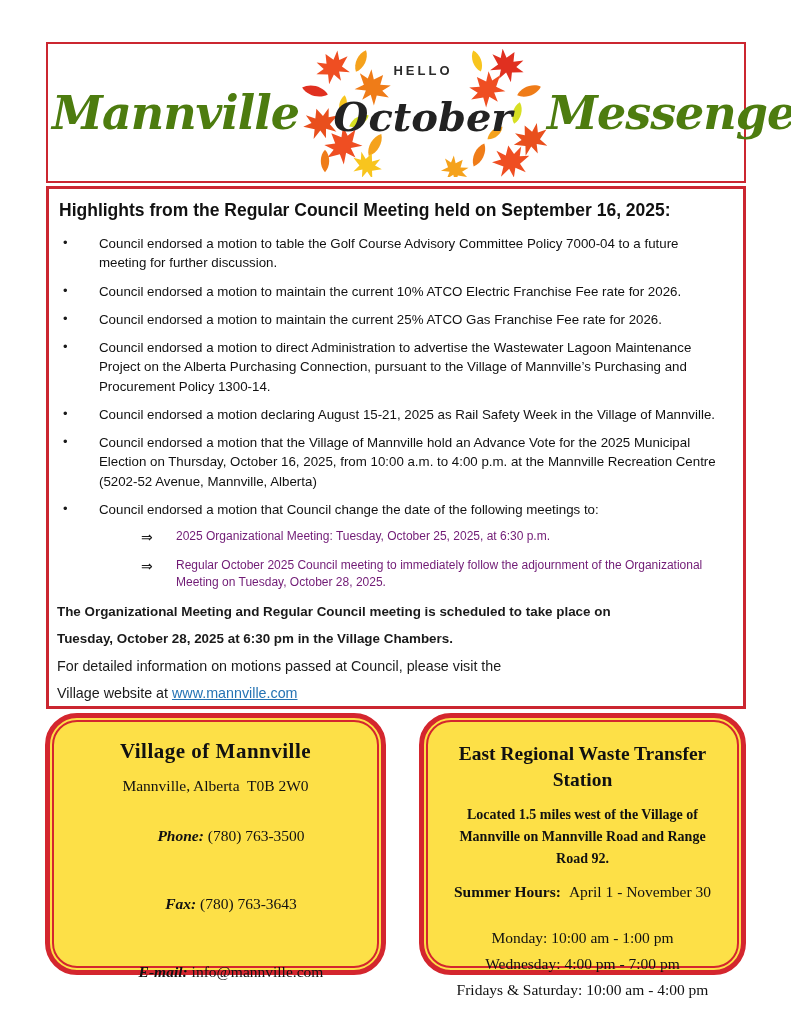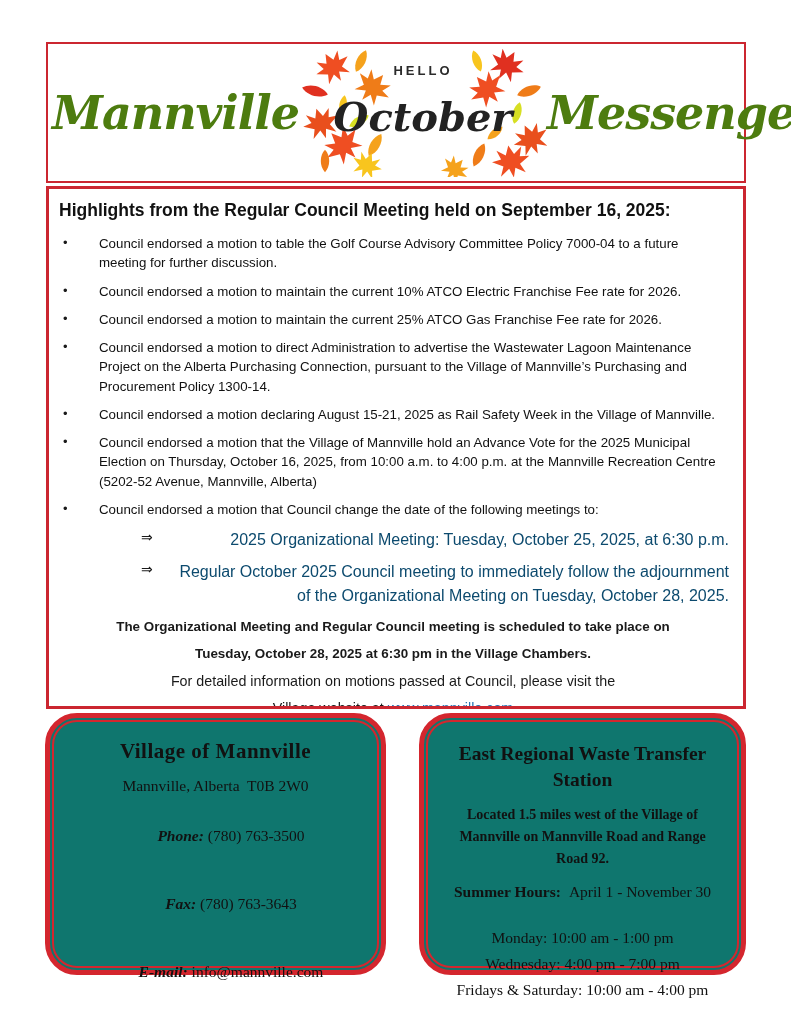--- a/index.html
+++ b/index.html
@@ -27,30 +27,30 @@
     border: 3px solid #cb2630; background: #fff;
     padding: 9px 14px 4px 8px;
     overflow: hidden;
   }
   .main-heading { font-size: 17.5px; font-weight: bold; color: #111; margin: 2px 0 13px 2px; }
   .bullet-row { display: grid; grid-template-columns: 36px 1fr; margin: 0 0 9px 6px; }
   .bullet-glyph { font-size: 13px; line-height: 1.45; }
   .bullet-text { font-size: 13.3px; line-height: 1.45; color: #111; }
   .sub-row { display: grid; grid-template-columns: 35px 1fr; margin: 0 0 9px 84px; }
   .arrow-glyph { font-size: 14px; line-height: 1.4; }
-  .sub-text { font-size: 16px; line-height: 1.45; color: #0c4a6e; text-align: right; }
-  .closing { text-align: center; margin-top: 12px; }
+  .sub-text { font-size: 12px; line-height: 1.45; color: #701a75; }
+  .closing { margin-top: 12px; }
   .closing-bold { font-size: 13.4px; font-weight: bold; margin-bottom: 12px; }
   .closing-info { font-size: 14.3px; margin-bottom: 11px; }
   .website-line { font-size: 14.3px; }
   .link { color: #2573b4; text-decoration: underline; cursor: pointer; }
 
   
   .boxes-row { position: absolute; left: 45px; top: 713px; width: 701px; display: flex; gap: 33px; }
-  .rbox { border: 5px solid #d4262e; border-radius: 32px; padding: 2px; background: #0f766e; height: 262px; }
+  .rbox { border: 5px solid #d4262e; border-radius: 32px; padding: 2px; background: #fde047; height: 262px; }
   .rbox-inner {
     border: 2px solid #d4262e; border-radius: 25px; width: 100%; height: 100%;
     text-align: center; font-family: "Liberation Serif", serif; color: #111;
     padding-top: 17px;
   }
   .village { width: 341px; }
   .waste { width: 327px; }
   .box-title { font-size: 21px; font-weight: bold; letter-spacing: .5px; margin-bottom: 13px; }
   .serif-line { font-size: 15.5px; margin-bottom: 14px; white-space: pre-wrap; }
   .lbl { font-weight: bold; font-style: italic; text-align: center; }

